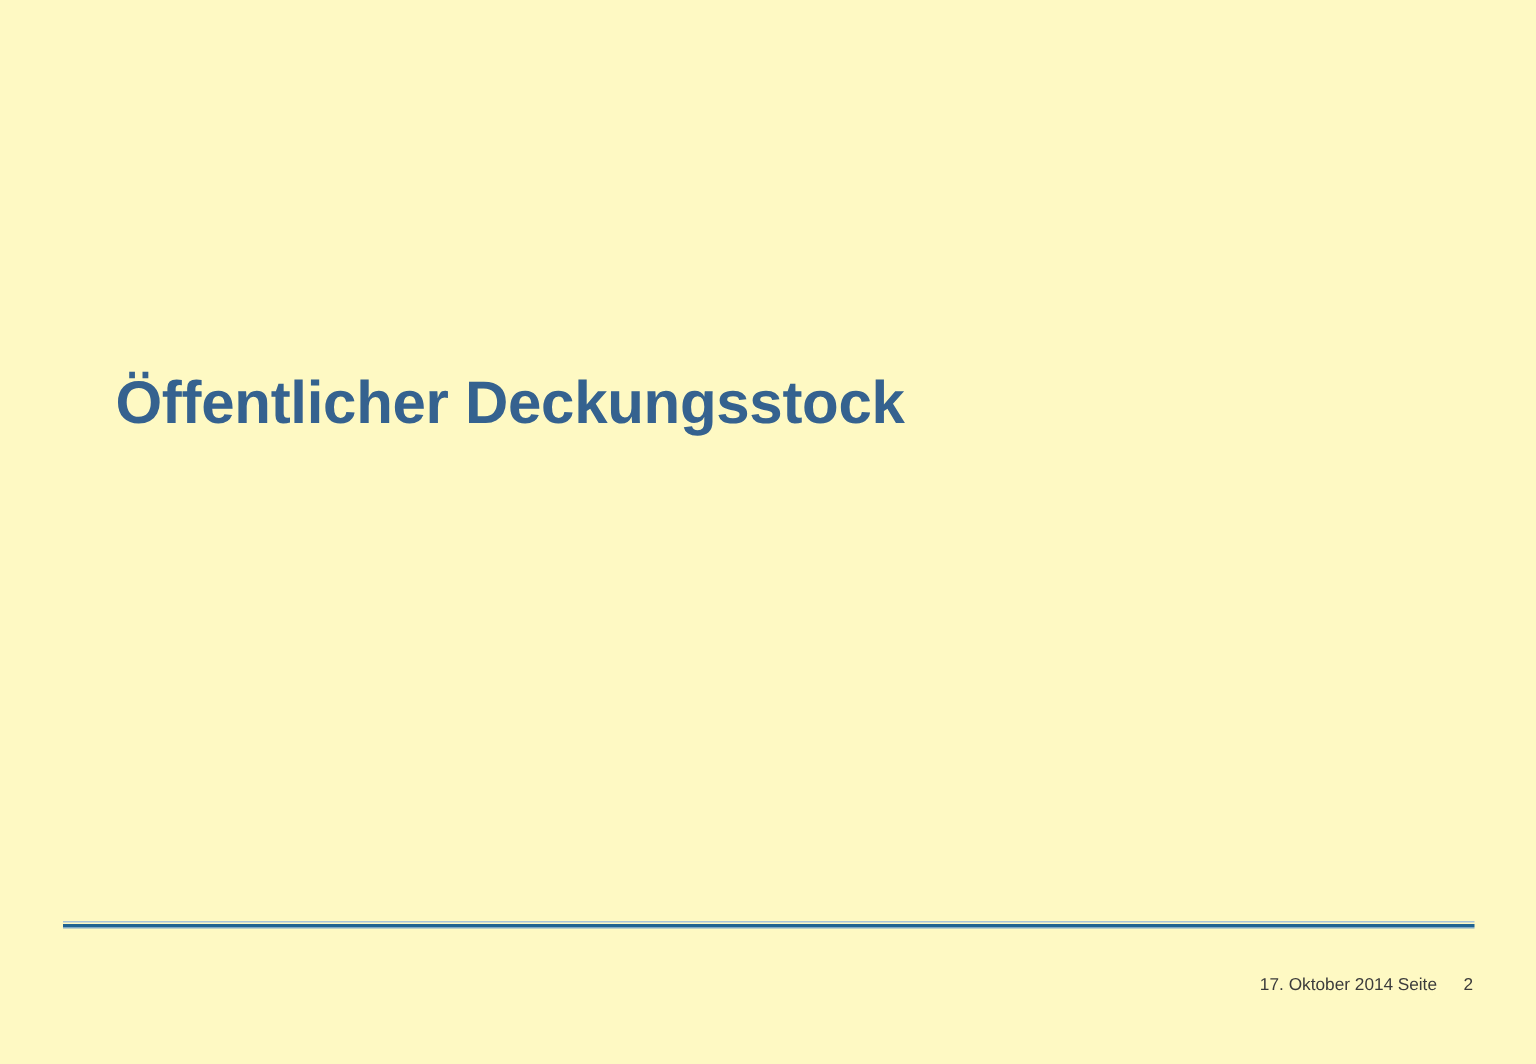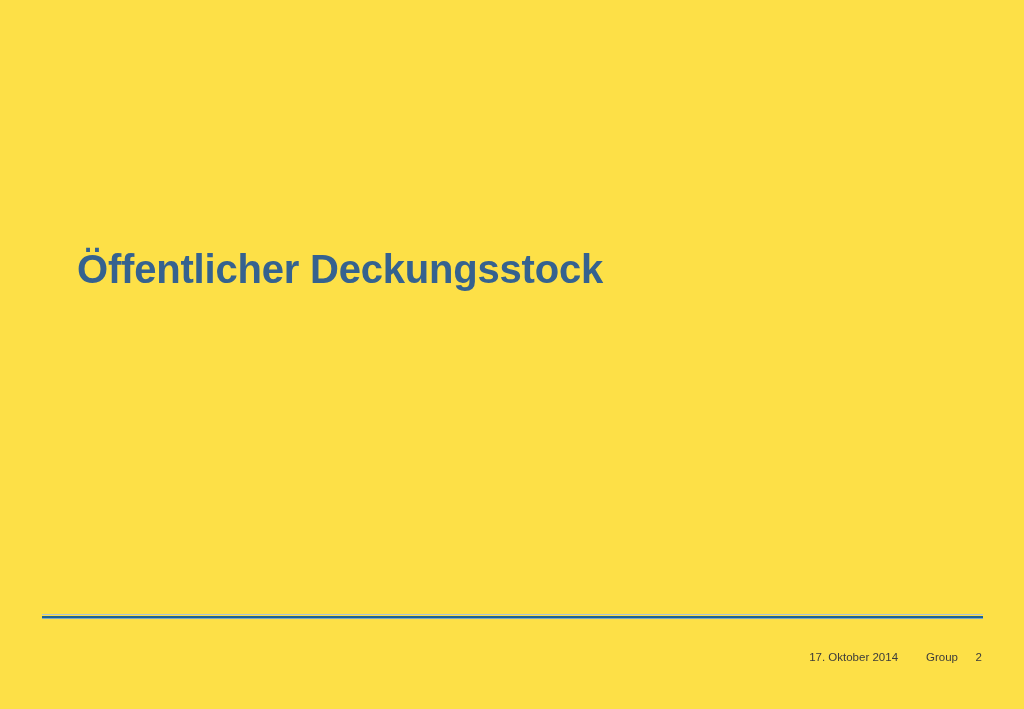--- a/index.html
+++ b/index.html
@@ -10,21 +10,21 @@
   }
   body {
     font-family: "Liberation Sans", sans-serif;
     -webkit-font-smoothing: antialiased;
   }
 
   .slide {
     position: relative;
     width: 1024px;
     height: 709px;
-    background: #fde047;
+    background: #fef9c3;
     overflow: hidden;
   }
 
   
   .slide-title {
     position: absolute;
     left: 77px;
     top: 245px;
     width: 860px;
     font-size: 40px;
@@ -102,35 +102,35 @@
     position: absolute;
     right: 42px;
     top: 650px;
     display: flex;
     align-items: baseline;
     font-size: 11.5px;
     line-height: 14px;
     color: #3b3b3b;
     white-space: nowrap;
   }
-  .footer-date { margin-right: 28px; text-align: center; }
+  .footer-date { margin-right: 3px; text-align: center; }
   .footer-page-label { margin-right: 16px; }
   .footer-page-number { min-width: 8px; text-align: right; }
 </style>
 </head>
 <body>
 
 <div class="slide">
 
   <div class="slide-title">Öffentlicher Deckungsstock</div>
 
   <div class="footer-rule-glow"></div>
   <div class="footer-rule"></div>
   <div class="footer-rule-glow-b"></div>
 
 
   <div class="footer-meta">
     <span class="footer-date">17. Oktober 2014</span>
-    <span class="footer-page-label">Group</span>
+    <span class="footer-page-label">Seite</span>
     <span class="footer-page-number">2</span>
   </div>
 
 </div>
 
 </body></html>

